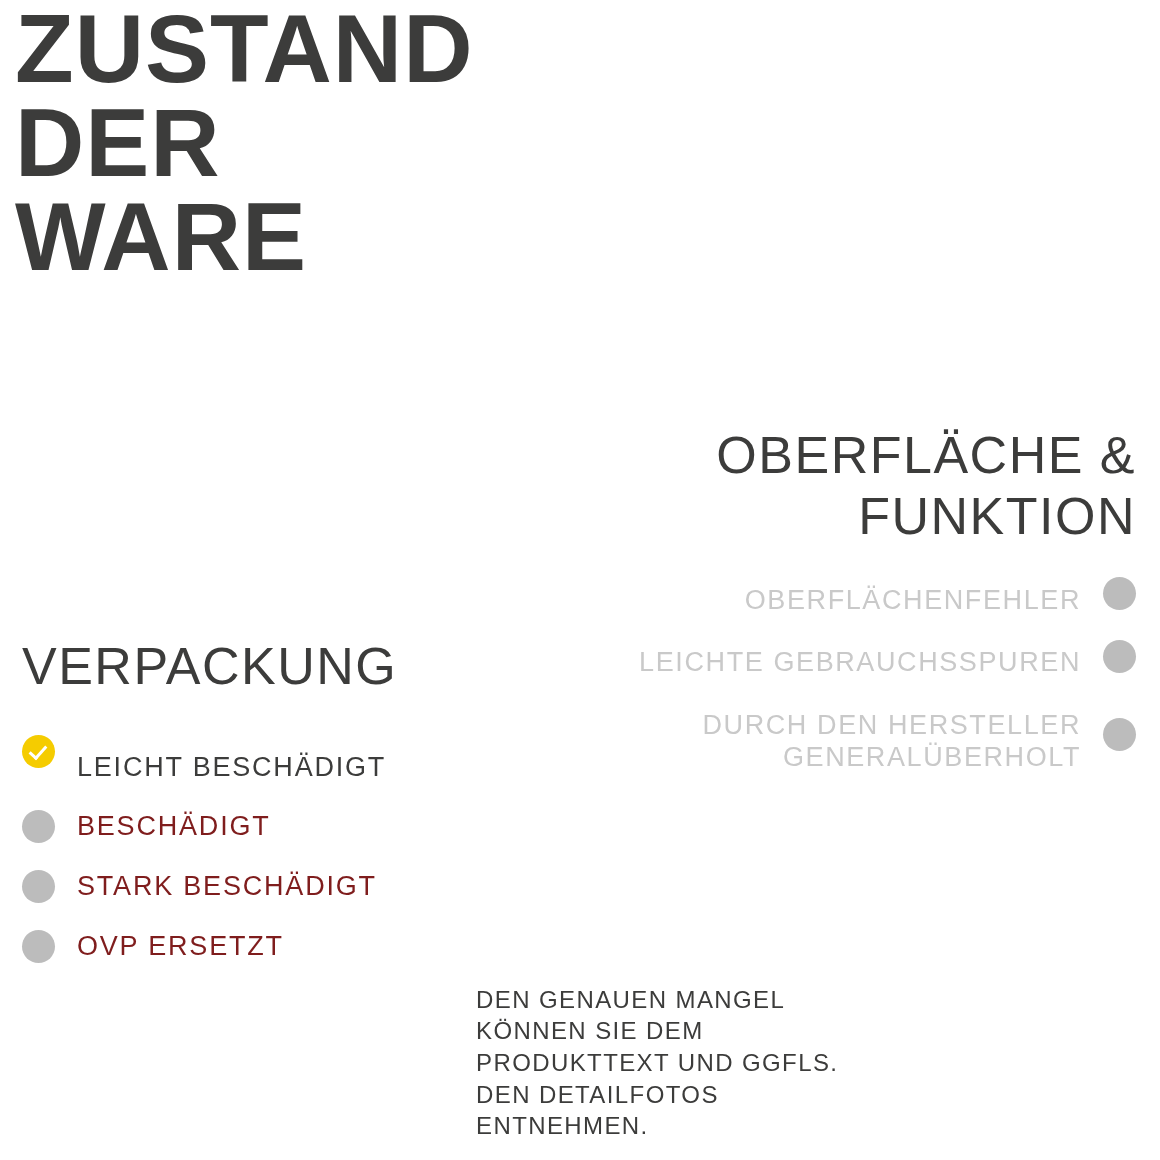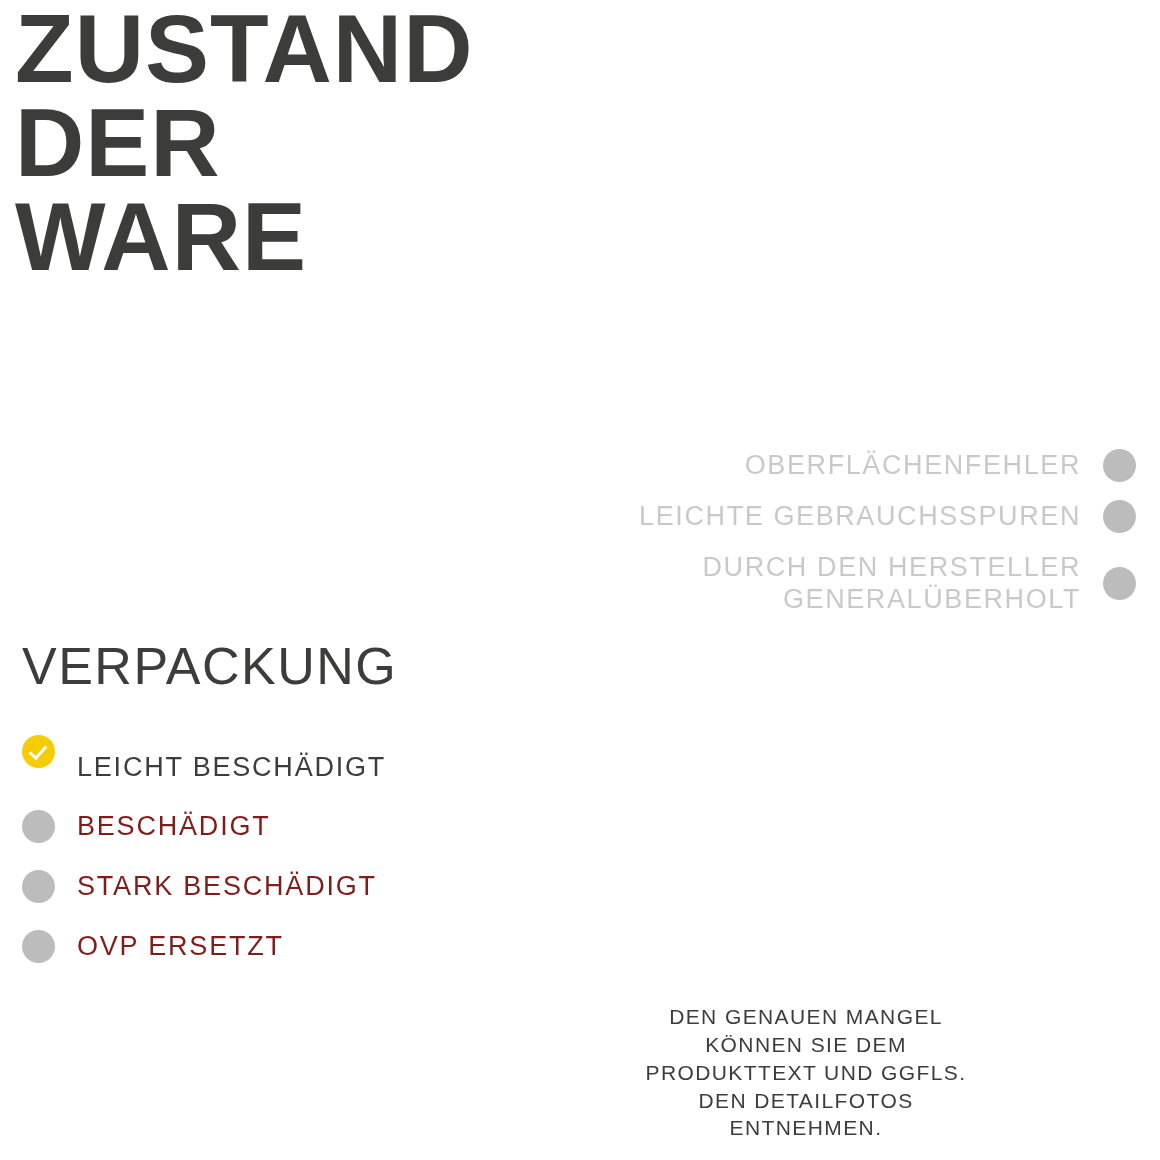--- a/index.html
+++ b/index.html
@@ -58,20 +58,21 @@
     gap: 22px;
     margin-bottom: 18px;
   }
   .surface-row .label {
     font-size: 27px;
     letter-spacing: 1.6px;
     line-height: 1.2;
     color: #c9c9c9;
     text-transform: uppercase;
     text-align: right;
+    margin-top: 12px;
   }
   .surface-row .label .l2 { display: block; }
 
   
   .dot {
     flex: none;
     width: 33px;
     height: 33px;
     border-radius: 50%;
     background: #bcbcbc;
@@ -124,39 +125,43 @@
     color: #3c3c3b;
     margin-top: 32px;
   }
 
   
   .footnote {
     position: absolute;
     right: 24px;
     bottom: 18px;
     width: 660px;
-    text-align: center;
-    font-size: 21px;
+    text-align: left;
+    font-size: 24px;
     line-height: 1.32;
     letter-spacing: 1.4px;
     color: #3c3c3b;
     text-transform: uppercase;
   }
   .footnote .line { display: block; }
 </style>
 </head>
 <body>
 
 <div class="main-title">
   <span class="line">ZUSTAND</span>
   <span class="line">DER</span>
   <span class="line">WARE</span>
 </div>
 
 <div class="surface-block">
+  <div class="surface-title">
+    <span class="line">OBERFLÄCHE &amp;</span>
+    <span class="line">FUNKTION</span>
+  </div>
 
   <div class="surface-list">
 
     <div class="surface-row">
       <span class="label">
         <span>OBERFLÄCHENFEHLER</span>
       </span>
       <span class="dot"></span>
     </div>
 

